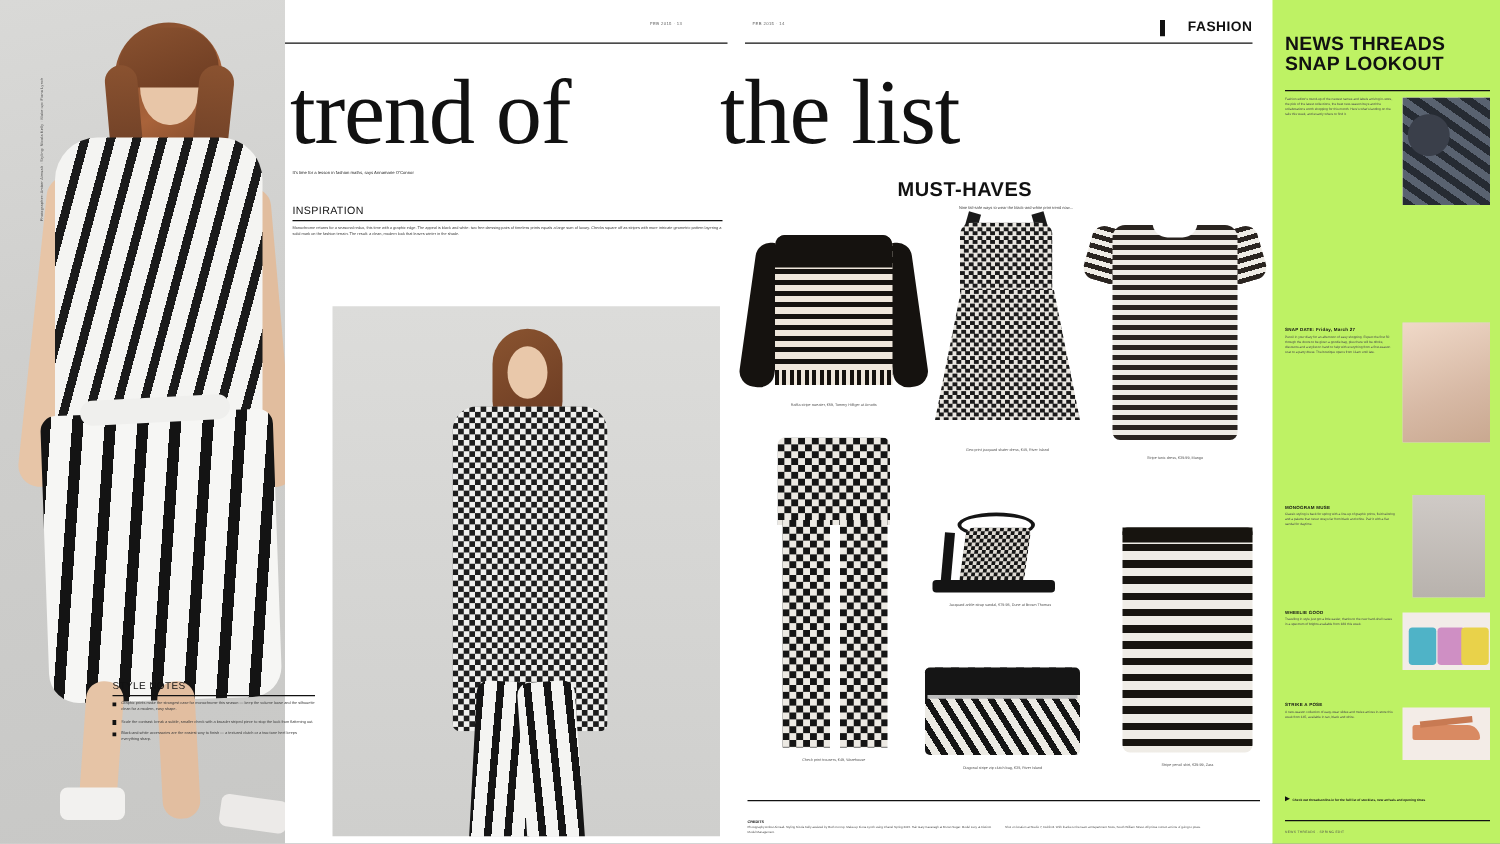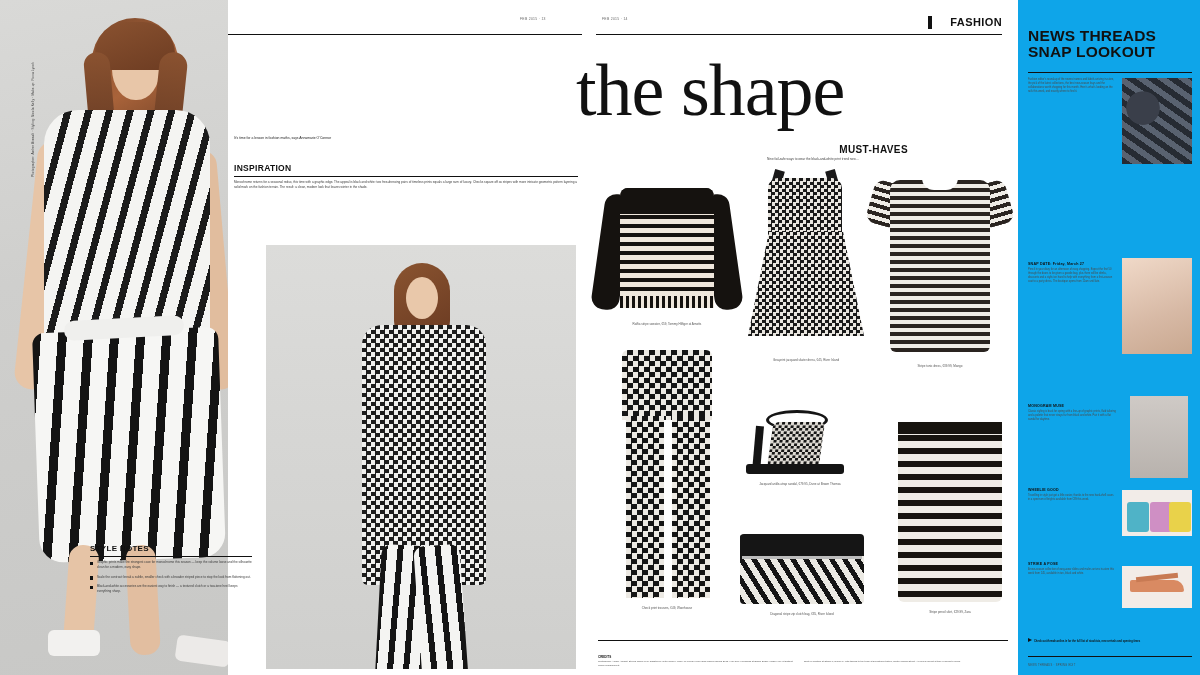--- a/index.html
+++ b/index.html
@@ -8,21 +8,21 @@
 
   
   .tiny{font-size:3.1px;line-height:1.55;color:#3b3b3b;}
   .tinier{font-size:2.6px;line-height:1.5;color:#4a4a4a;}
   .caption{font-size:3.0px;line-height:1.4;color:#555;text-align:center;}
 
   
   .page{position:relative;background:#fff;height:675px;}
   .page.left{width:588px;}
   .page.right{width:430px;}
-  .page.rail{width:182px;background:#0ea5e9;}
+  .page.rail{width:182px;background:#bef264;}
 
   
   .hdr{position:absolute;top:14px;height:16px;display:flex;align-items:center;}
   .hdr .kicker{font-family:"Liberation Sans",sans-serif;font-weight:700;font-size:11px;letter-spacing:.4px;color:#111;margin-left:12px;}
   .hdr .tick{width:4px;height:13px;background:#111;margin:0 6px;}
   .hline{position:absolute;height:1.4px;background:#111;}
   .folio{position:absolute;font-size:3.4px;color:#666;letter-spacing:.3px;}
 
   
   .masthead{position:absolute;font-family:"Liberation Serif",serif;font-weight:400;font-size:74px;letter-spacing:-1px;color:#111;white-space:nowrap;}
@@ -44,39 +44,39 @@
   .m-legL{position:absolute;left:66px;top:545px;width:30px;height:110px;background:#e6c4a6;border-radius:14px;transform:rotate(4deg);}
   .m-legR{position:absolute;left:128px;top:545px;width:30px;height:110px;background:#e2bea0;border-radius:14px;transform:rotate(-3deg);}
   .m-shoeL{position:absolute;left:48px;top:630px;width:52px;height:26px;background:#f2f1ef;border-radius:6px;}
   .m-shoeR{position:absolute;left:176px;top:638px;width:54px;height:26px;background:#eceae8;border-radius:6px;transform:rotate(8deg);}
   .m-armL{position:absolute;left:26px;top:140px;width:34px;height:250px;background:#e7c5a7;border-radius:18px;transform:rotate(6deg);}
   .m-armR{position:absolute;left:196px;top:150px;width:30px;height:240px;background:#e1bd9e;border-radius:16px;transform:rotate(-5deg);}
 
   .sidecred{position:absolute;left:31px;top:62px;font-size:3px;color:#444;writing-mode:vertical-rl;transform:rotate(180deg);letter-spacing:.2px;line-height:1.5;}
 
   
-  .sechead{font-family:"Liberation Sans",sans-serif;font-weight:700;font-size:8.5px;letter-spacing:.3px;color:#111;}
+  .sechead{font-family:"Liberation Sans",sans-serif;font-weight:400;font-size:8.5px;letter-spacing:.3px;color:#111;}
   .standfirst{font-size:3.4px;color:#222;}
 
   
   .photo2{position:absolute;left:266px;top:245px;width:310px;height:424px;background:linear-gradient(180deg,#dcdcda,#cfcfcd);overflow:hidden;}
   .p2-hair{position:absolute;left:128px;top:18px;width:56px;height:78px;border-radius:28px 28px 20px 20px;background:linear-gradient(150deg,#8a5430,#6a3a22);}
   .p2-face{position:absolute;left:140px;top:32px;width:32px;height:42px;border-radius:16px/21px;background:#e9c8aa;}
   .p2-coat{position:absolute;left:96px;top:80px;width:124px;height:260px;background:
       repeating-conic-gradient(#1d1d1d 0% 25%,#efefed 0% 50%) 0 0/9px 9px;border-radius:20px 20px 6px 6px;}
   .p2-pantsL{position:absolute;left:108px;top:300px;width:48px;height:300px;background:repeating-linear-gradient(92deg,#151515 0 6px,#f4f4f2 6px 16px);border-radius:10px;transform:rotate(3deg);}
   .p2-pantsR{position:absolute;left:158px;top:300px;width:46px;height:310px;background:repeating-linear-gradient(88deg,#151515 0 6px,#f4f4f2 6px 16px);border-radius:10px;transform:rotate(-4deg);}
 
   
   .bullets li{list-style:none;position:relative;padding-left:7px;margin-bottom:5px;}
   .bullets li:before{content:"";position:absolute;left:0;top:1.6px;width:3.4px;height:3.4px;background:#111;}
   ul.bullets{margin:0;padding:0;}
 
   
-  .musthead{font-family:"Liberation Sans",sans-serif;font-weight:700;font-size:10px;letter-spacing:.4px;text-align:right;color:#111;}
+  .musthead{font-family:"Liberation Sans",sans-serif;font-weight:700;font-size:16px;letter-spacing:.4px;text-align:left;color:#111;}
   .mustsub{font-size:3.2px;text-align:center;color:#444;margin-top:2px;}
   .prod{position:absolute;}
   .prod .cap{position:absolute;left:-6px;width:calc(100% + 12px);}
 
   
   .sw-body{position:absolute;left:24px;top:18px;width:94px;height:118px;background:repeating-linear-gradient(180deg,#15120f 0 4px,#efe7dc 4px 9px);border-radius:8px 8px 4px 4px;}
   .sw-yoke{position:absolute;left:24px;top:18px;width:94px;height:26px;background:#15120f;border-radius:8px 8px 0 0;}
   .sw-armL{position:absolute;left:2px;top:24px;width:28px;height:116px;background:#15120f;border-radius:12px;transform:rotate(8deg);}
   .sw-armR{position:absolute;left:112px;top:24px;width:28px;height:116px;background:#15120f;border-radius:12px;transform:rotate(-8deg);}
   .sw-hem{position:absolute;left:24px;top:126px;width:94px;height:12px;background:repeating-linear-gradient(90deg,#15120f 0 3px,#efe7dc 3px 6px);}
@@ -155,20 +155,21 @@
       <div class="m-skirt"></div>
       <div class="m-belt"></div>
       <div class="m-legL"></div>
       <div class="m-legR"></div>
       <div class="m-shoeL"></div>
       <div class="m-shoeR"></div>
     </div>
 
     <div class="sidecred">Photographer: Amber Aimsalt · Styling: Nicola Kelly · Make-up: Fiona Lynch</div>
 
+    <div class="masthead" style="left:232px;top:48px;">trend of</div>
 
     <div class="standfirst" style="position:absolute;left:234px;top:136px;width:330px;">It's time for a lesson in fashion maths, says Annamarie O'Connor</div>
 
     <div style="position:absolute;left:234px;top:163px;width:344px;">
       <div class="sechead">INSPIRATION</div>
       <div class="hline" style="position:relative;top:3px;width:344px;height:1px;margin-bottom:6px;"></div>
       <div class="tiny" style="width:344px;">Monochrome returns for a seasonal redux, this time with a graphic edge. The appeal is black and white: two free-dressing pairs of timeless prints equals a large sum of luxury. Checks square off as stripes with more intricate geometric pattern layering a solid mark on the fashion terrain. The result: a clean, modern look that leaves winter in the shade.</div>
     </div>
 
     <div class="photo2">
@@ -193,21 +194,21 @@
 
   <div class="page right">
 
     <div class="hdr" style="right:16px;">
       <span class="tick"></span>
       <span class="kicker">FASHION</span>
     </div>
     <div class="hline" style="left:8px;top:34px;width:406px;"></div>
     <div class="folio" style="left:14px;top:17px;">FEB 2015 · 14</div>
 
-    <div class="masthead" style="left:-12px;top:48px;">the shape</div>
+    <div class="masthead" style="left:-12px;top:48px;">the list</div>
 
     <div style="position:absolute;left:130px;top:144px;width:190px;">
       <div class="musthead">MUST-HAVES</div>
       <div class="mustsub">Nine fail-safe ways to wear the black-and-white print trend now…</div>
     </div>
 
     <div class="prod" style="left:8px;top:170px;width:142px;height:170px;">
       <div class="sw-armL"></div>
       <div class="sw-armR"></div>
       <div class="sw-body"></div>

